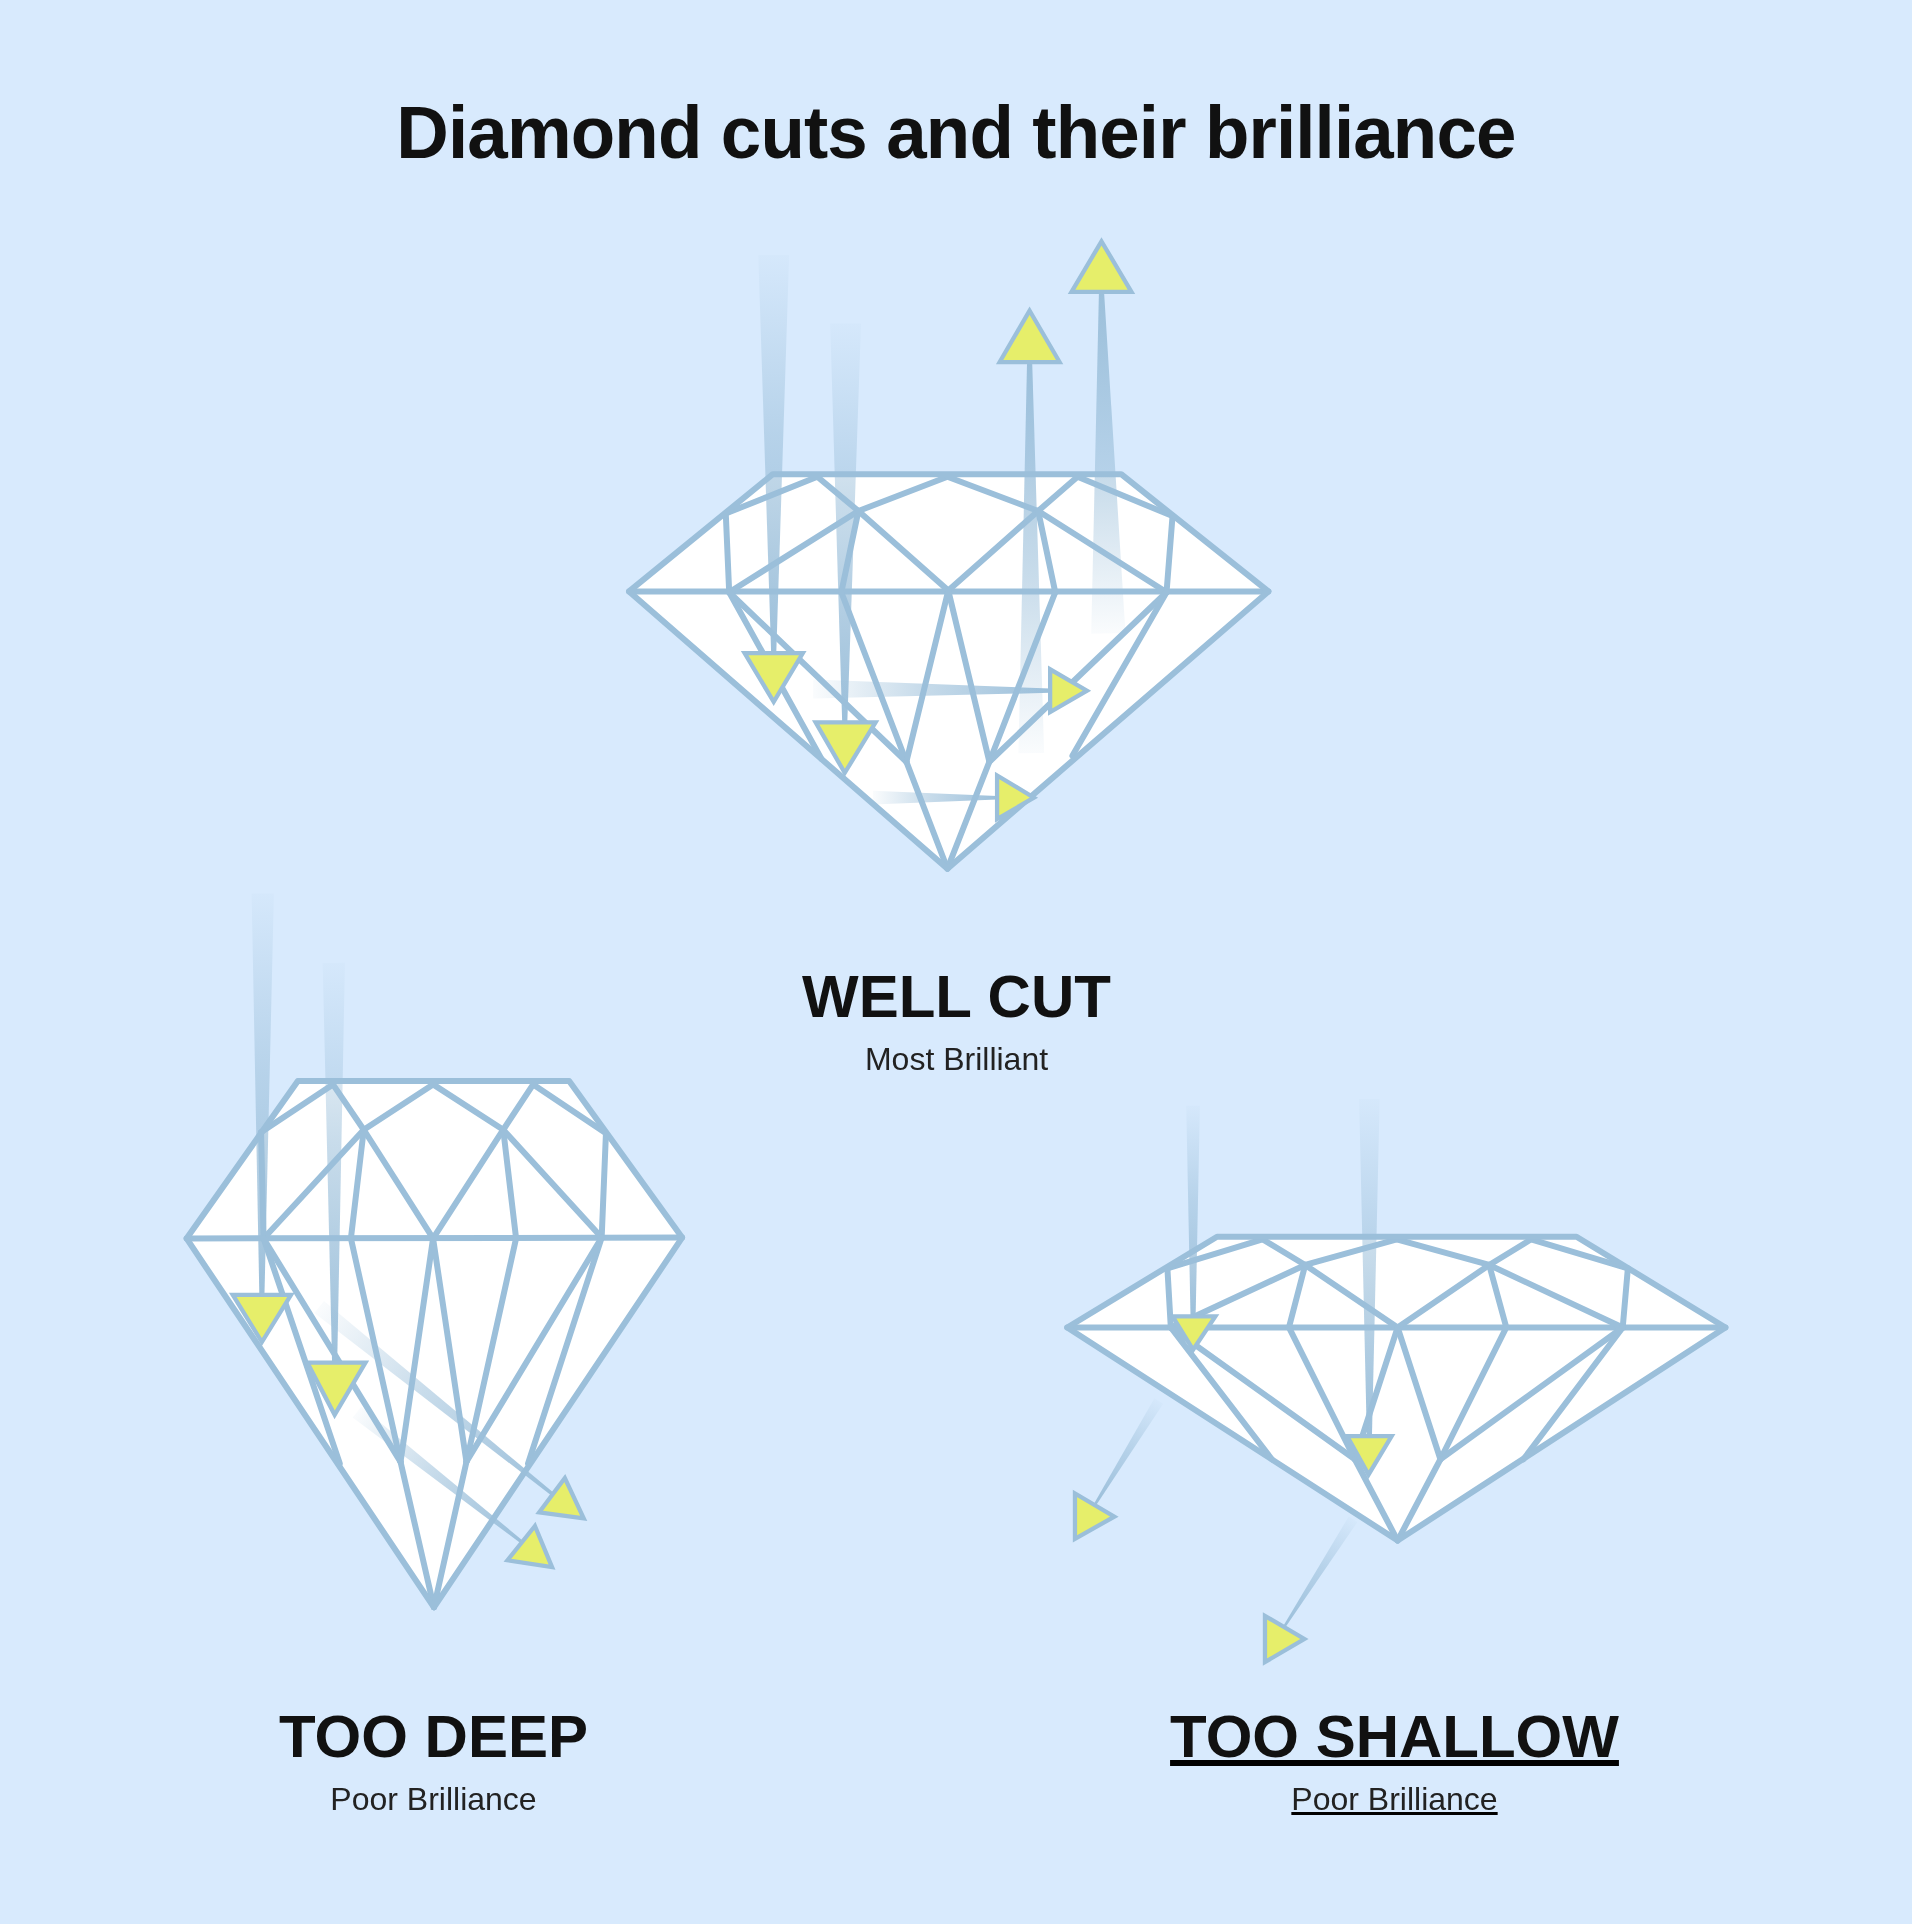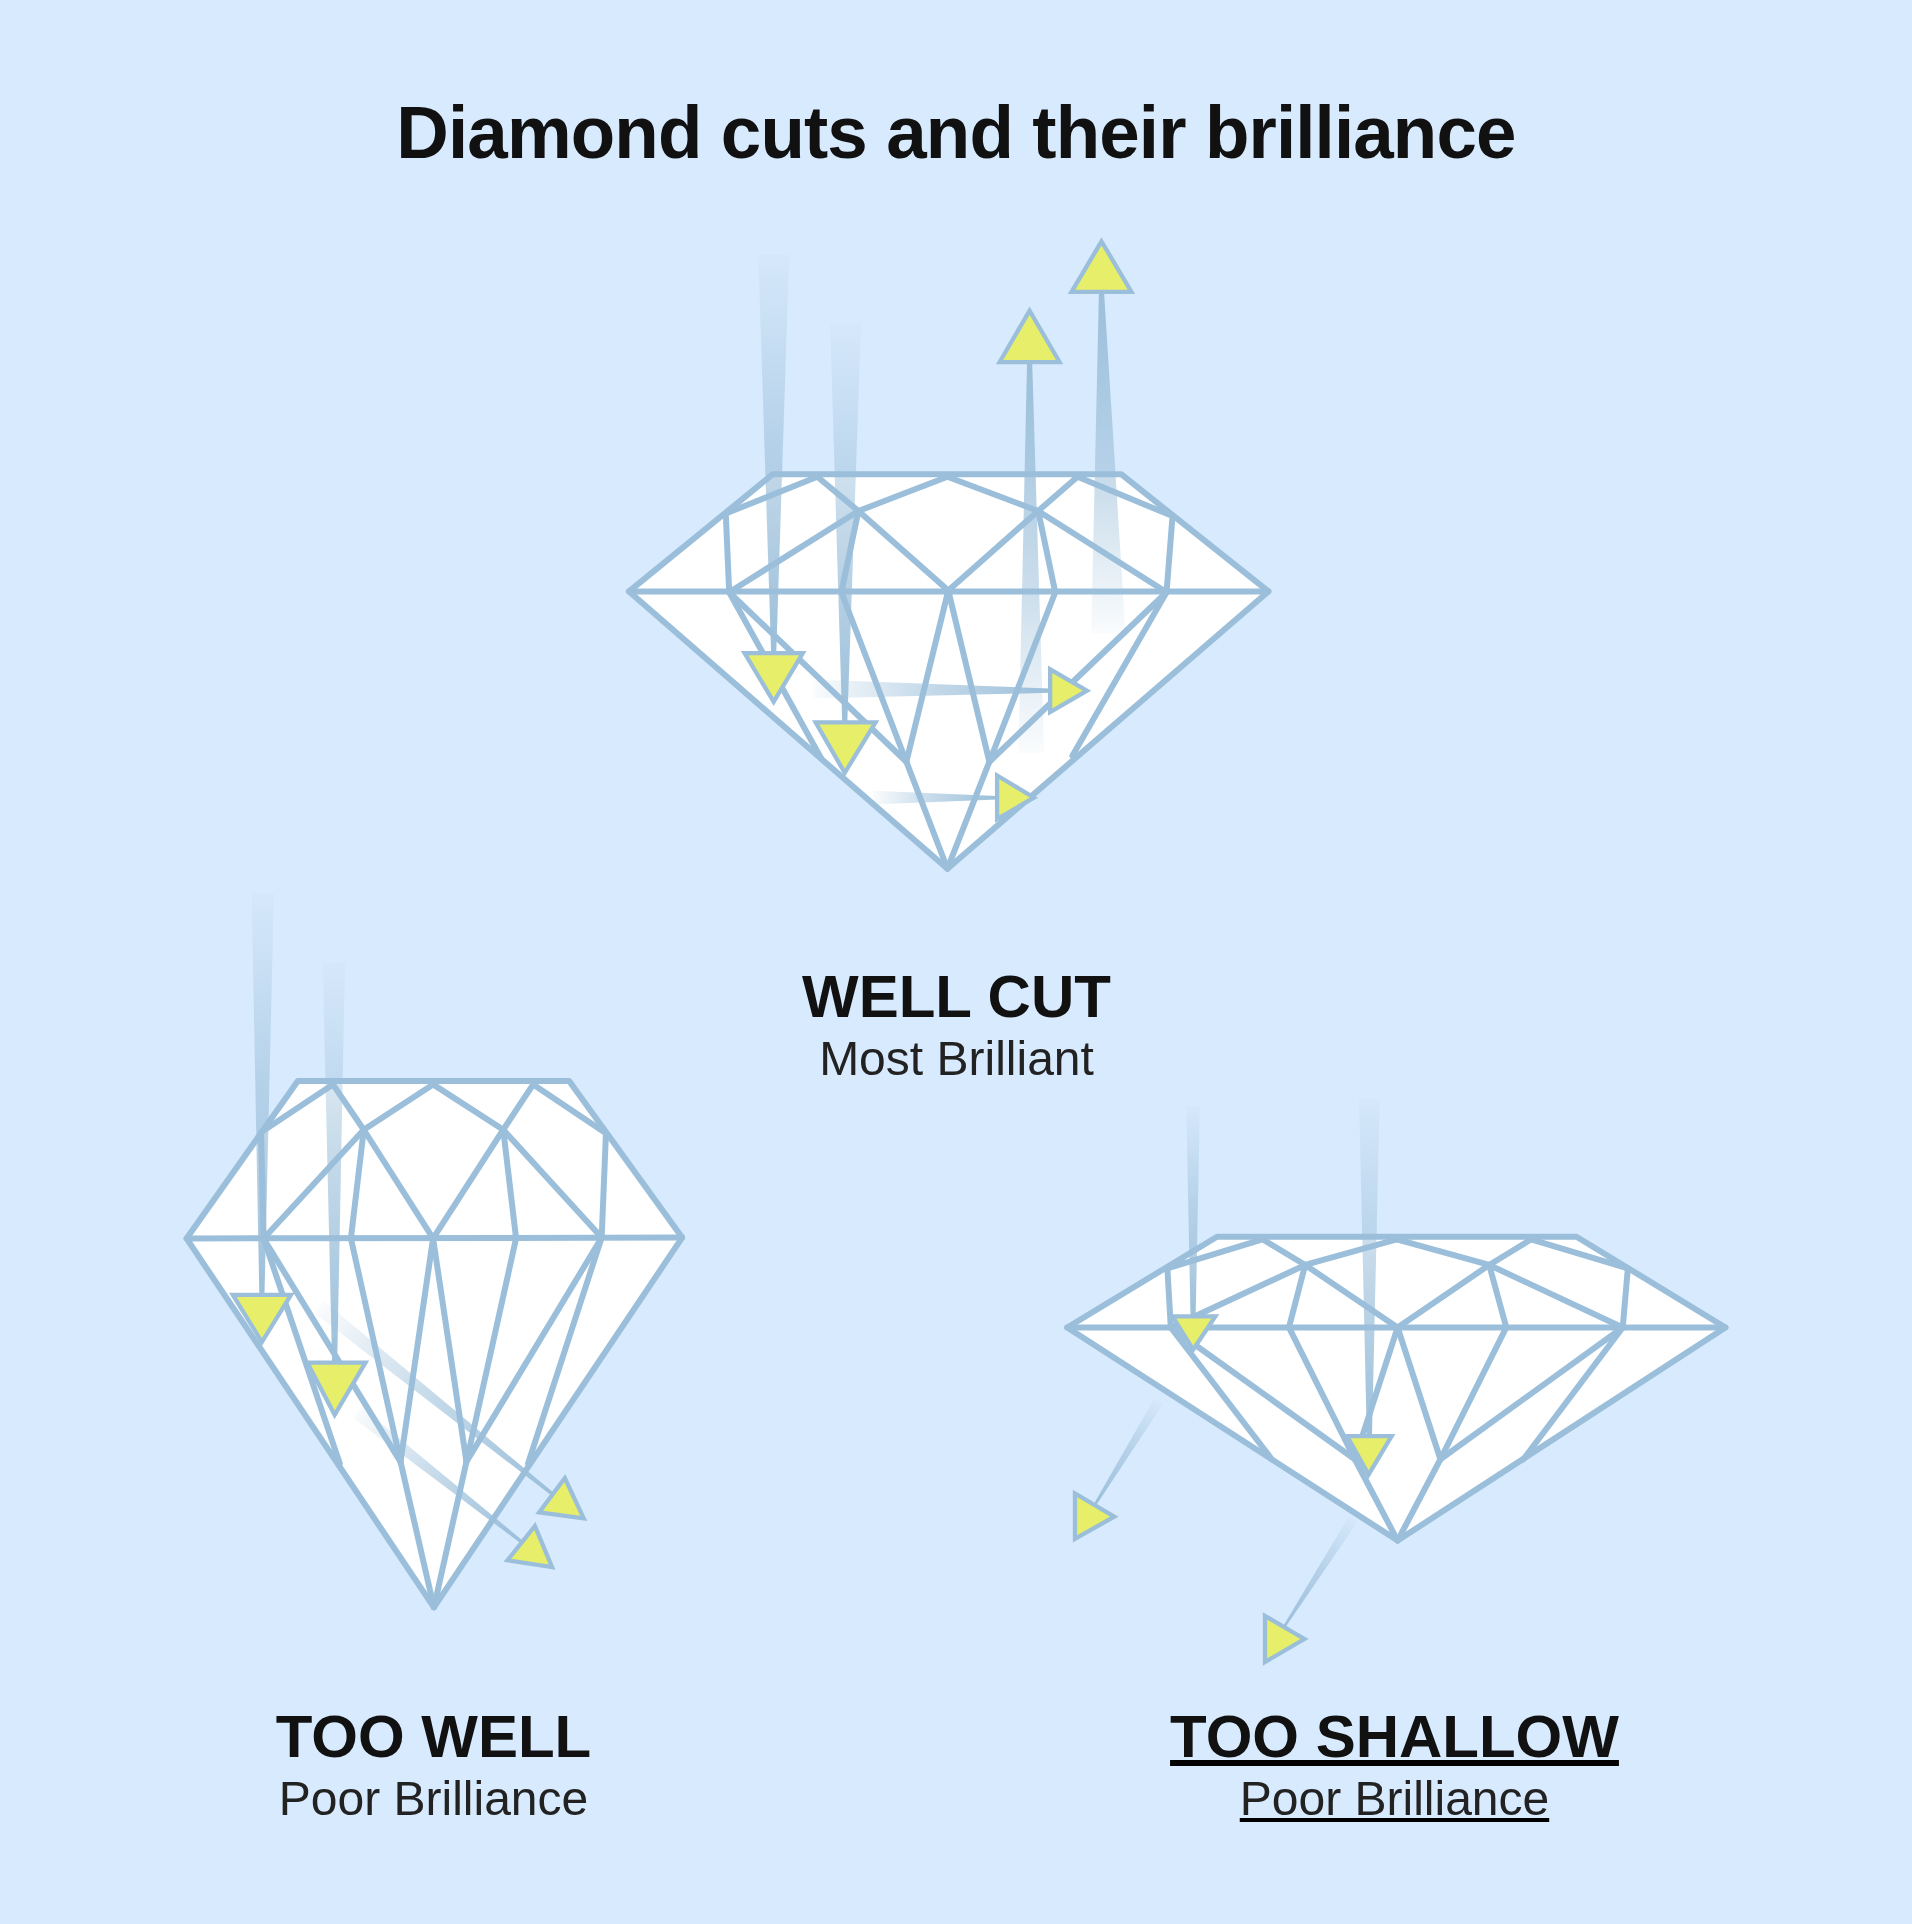--- a/index.html
+++ b/index.html
@@ -3,21 +3,21 @@
 <meta charset="utf-8">
 <style>
   html, body { margin: 0; padding: 0; background: #d8eafd; }
   body { width: 1912px; height: 1924px; overflow: hidden; position: relative; }
   #stage { position: absolute; left: 0; top: 0; width: 1912px; height: 1924px; }
   .title { position: absolute; left: 0; width: 1912px; top: 89px; text-align: center;
     font-family: "Liberation Sans", sans-serif; font-weight: bold; font-size: 75px; color: #111;
     letter-spacing: -0.9px; transform: scaleX(0.97); }
   .lbl { position: absolute; text-align: center; font-family: "Liberation Sans", sans-serif; width: 599px; }
   .lbl .h { font-weight: bold; font-size: 60px; color: #111; line-height: 62px; display: block; }
-  .lbl .s { font-weight: normal; font-size: 48px; color: #222; line-height: 62px; display: block; }
+  .lbl .s { font-weight: normal; font-size: 32px; color: #222; line-height: 62px; display: block; }
 </style>
 </head>
 <body>
 
 <div class="title">Diamond cuts and their brilliance</div>
 
 <svg id="stage" viewBox="0 0 2234 2248" xmlns="http://www.w3.org/2000/svg">
   <defs>
       <linearGradient id="bg0" gradientUnits="userSpaceOnUse" x1="904" y1="298" x2="904" y2="763">
         <stop offset="0" stop-color="#9bbfda" stop-opacity="0.05"></stop>
@@ -219,20 +219,20 @@
       <polygon points="1256,1745 1256,1798 1302,1772" fill="#e6ee6a" stroke="#9bbfda" stroke-width="5" stroke-linejoin="miter"></polygon>
       <polygon points="1478,1888 1478,1942 1524,1915" fill="#e6ee6a" stroke="#9bbfda" stroke-width="5" stroke-linejoin="miter"></polygon>
     </g>
 </svg>
 
 <div class="lbl" style="left:657px; top:966px;">
   <span class="h">WELL CUT</span>
   <span class="s">Most Brilliant</span>
 </div>
 <div class="lbl" style="left:134px; top:1706px;">
-  <span class="h">TOO WELL</span>
+  <span class="h">TOO DEEP</span>
   <span class="s">Poor Brilliance</span>
 </div>
 <div class="lbl" style="left:1095px; top:1706px;text-decoration:underline;">
   <span class="h">TOO SHALLOW</span>
   <span class="s">Poor Brilliance</span>
 </div>
 
 
 </body></html>

